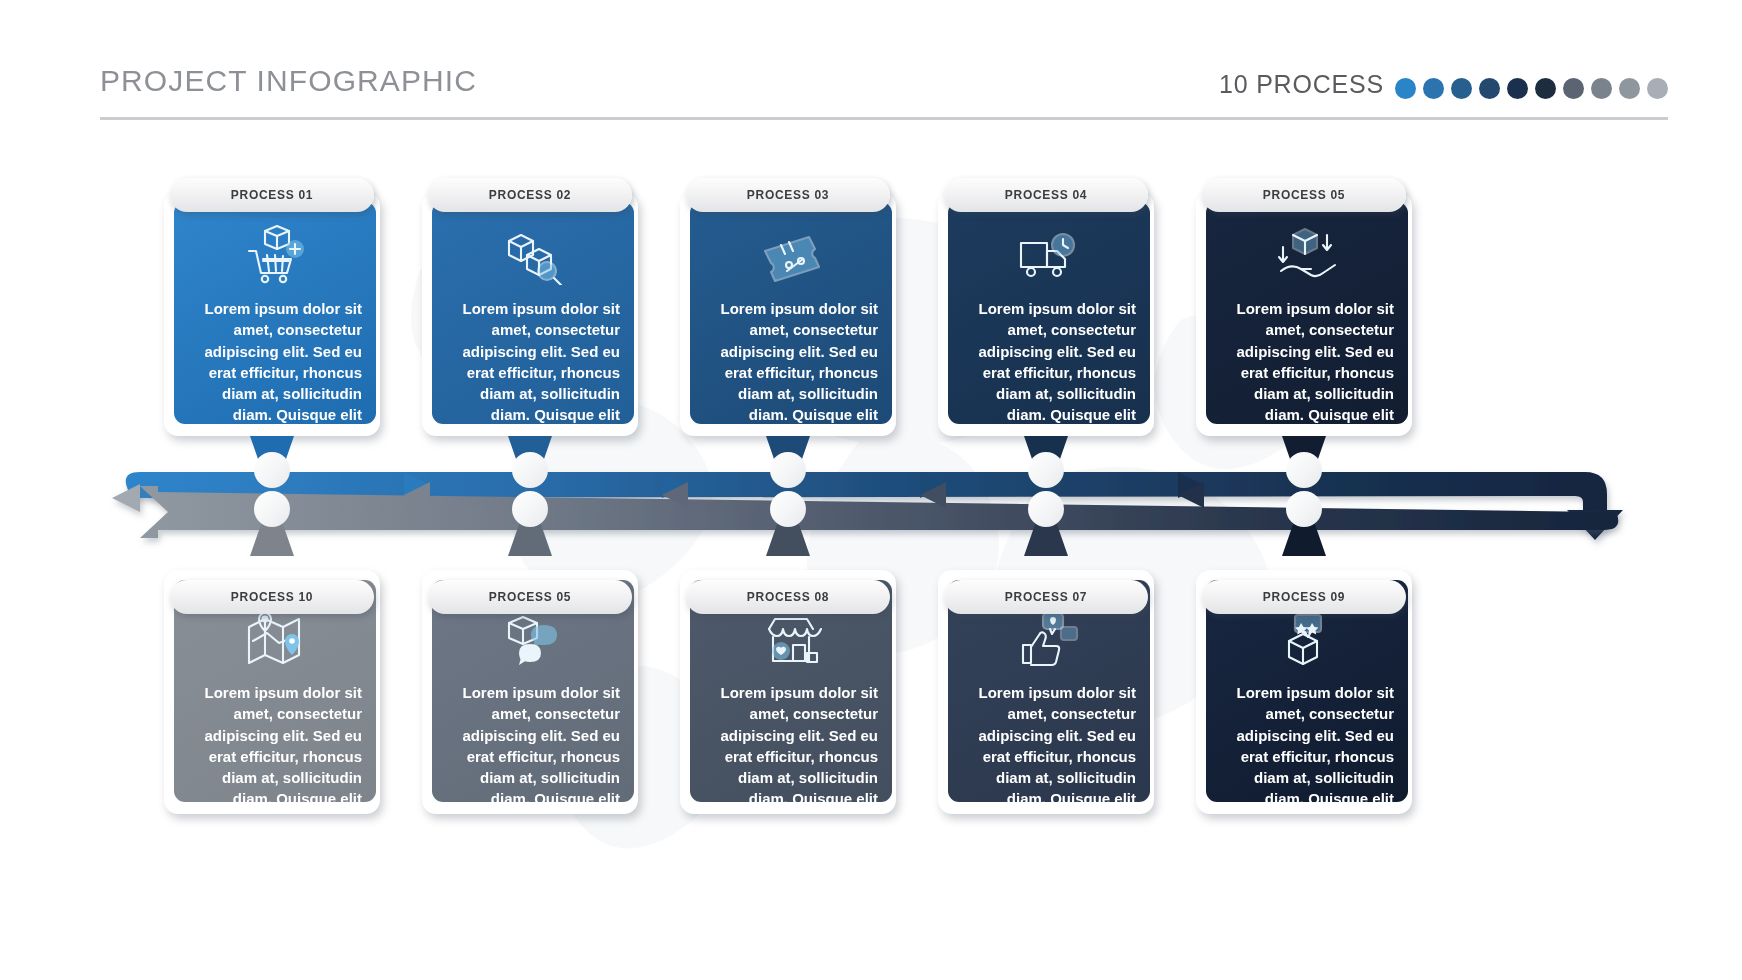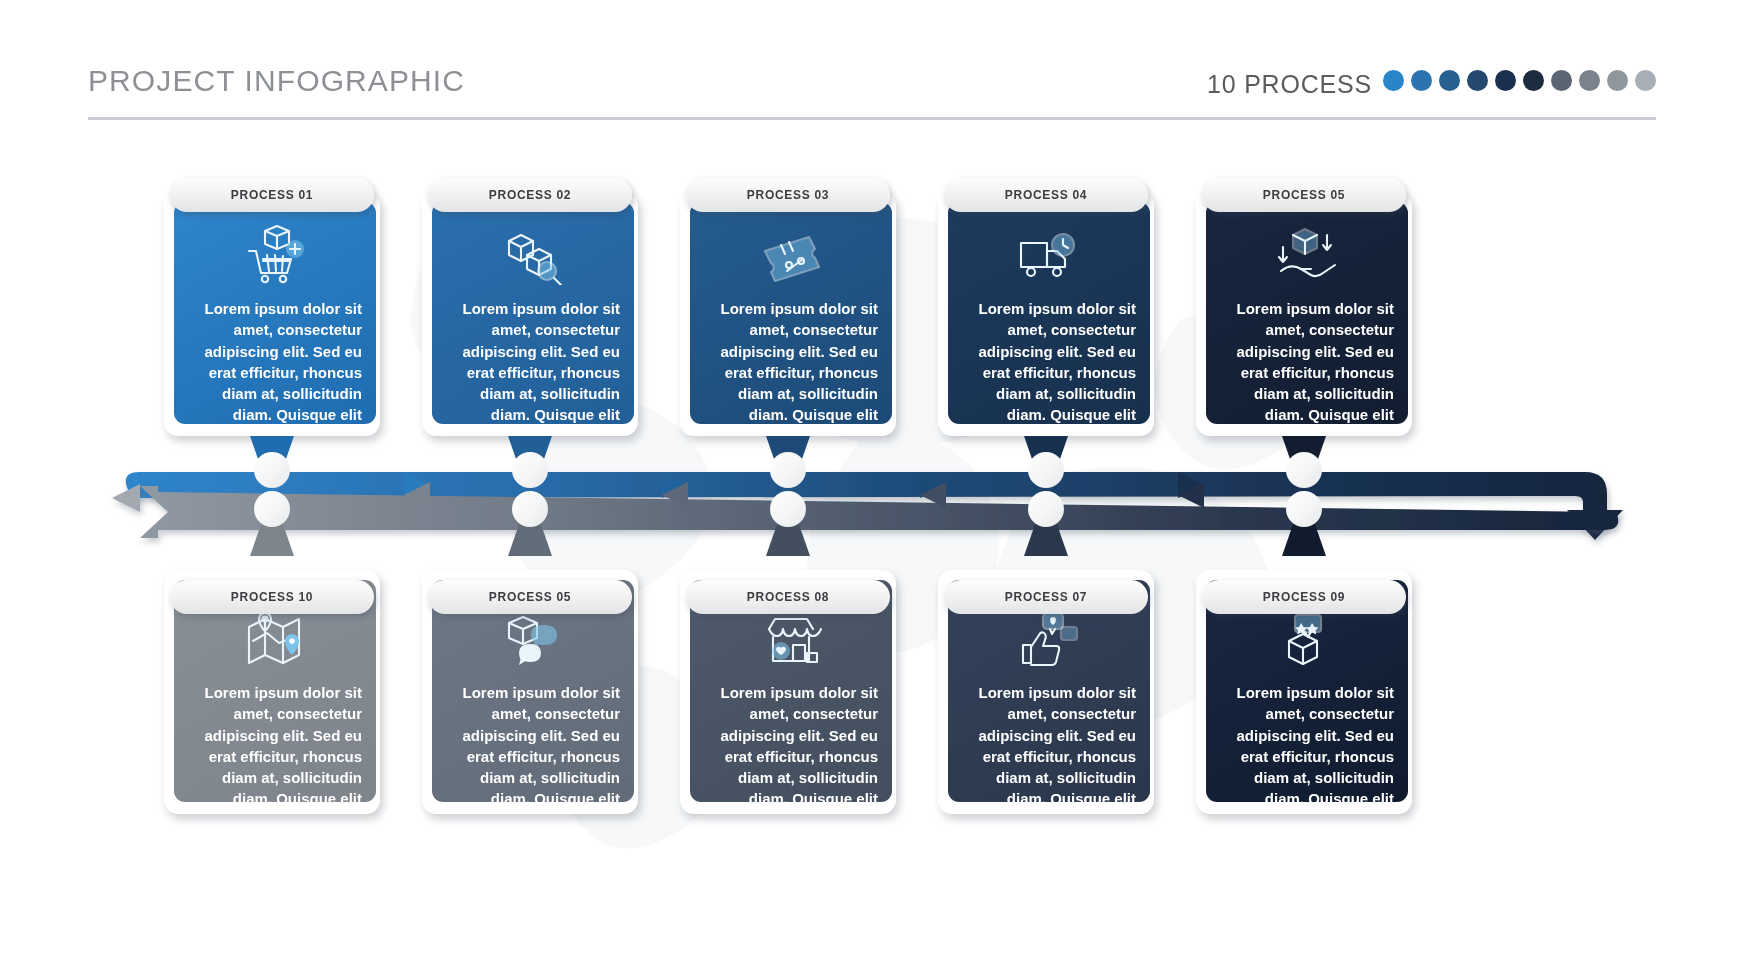--- a/index.html
+++ b/index.html
@@ -18,37 +18,37 @@
     position: absolute;
     left: 300px; top: 150px;
     width: 1150px; height: 800px;
     opacity: 0.5;
     pointer-events: none;
   }
 
   
   .header {
     position: absolute;
-    left: 88px; top: 64px;
+    left: 100px; top: 64px;
     width: 1568px;
     height: 56px;
   }
   .header-title {
     position: absolute;
     left: 0; top: 0;
     font-size: 30px;
     font-weight: 400;
     letter-spacing: 1.1px;
     color: #8d9196;
   }
   .header-right {
     position: absolute;
     right: 0; top: 6px;
     display: flex;
-    align-items: flex-start;
+    align-items: flex-end;
     gap: 11px;
   }
   .header-count {
     font-size: 25px;
     letter-spacing: 0.8px;
     color: #595b5e;
     font-weight: 400;
   }
   .dot-row { display: flex; align-items: center; gap: 7px; }
   .hdot { width: 21px; height: 21px; border-radius: 50%; }

